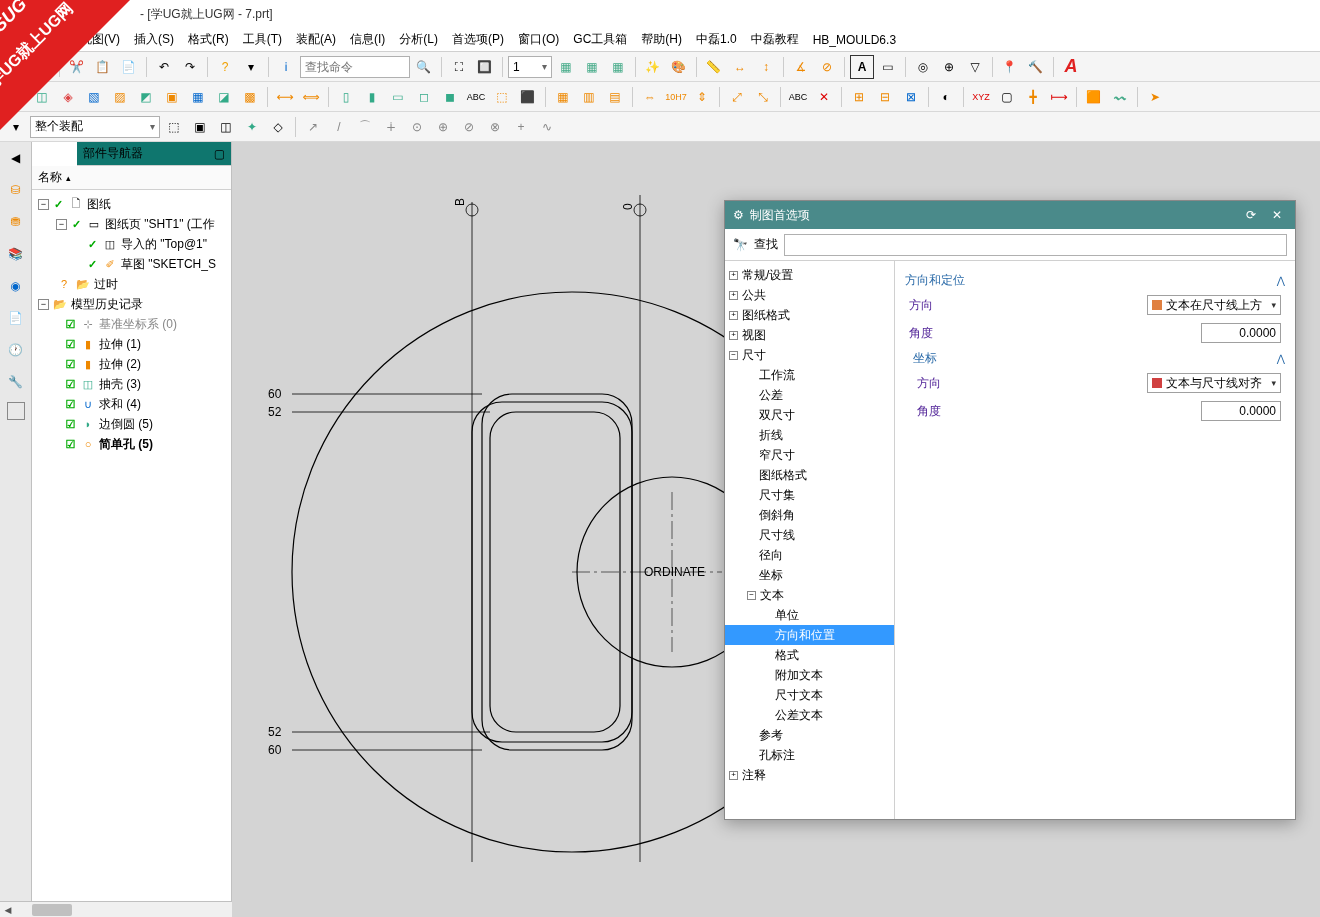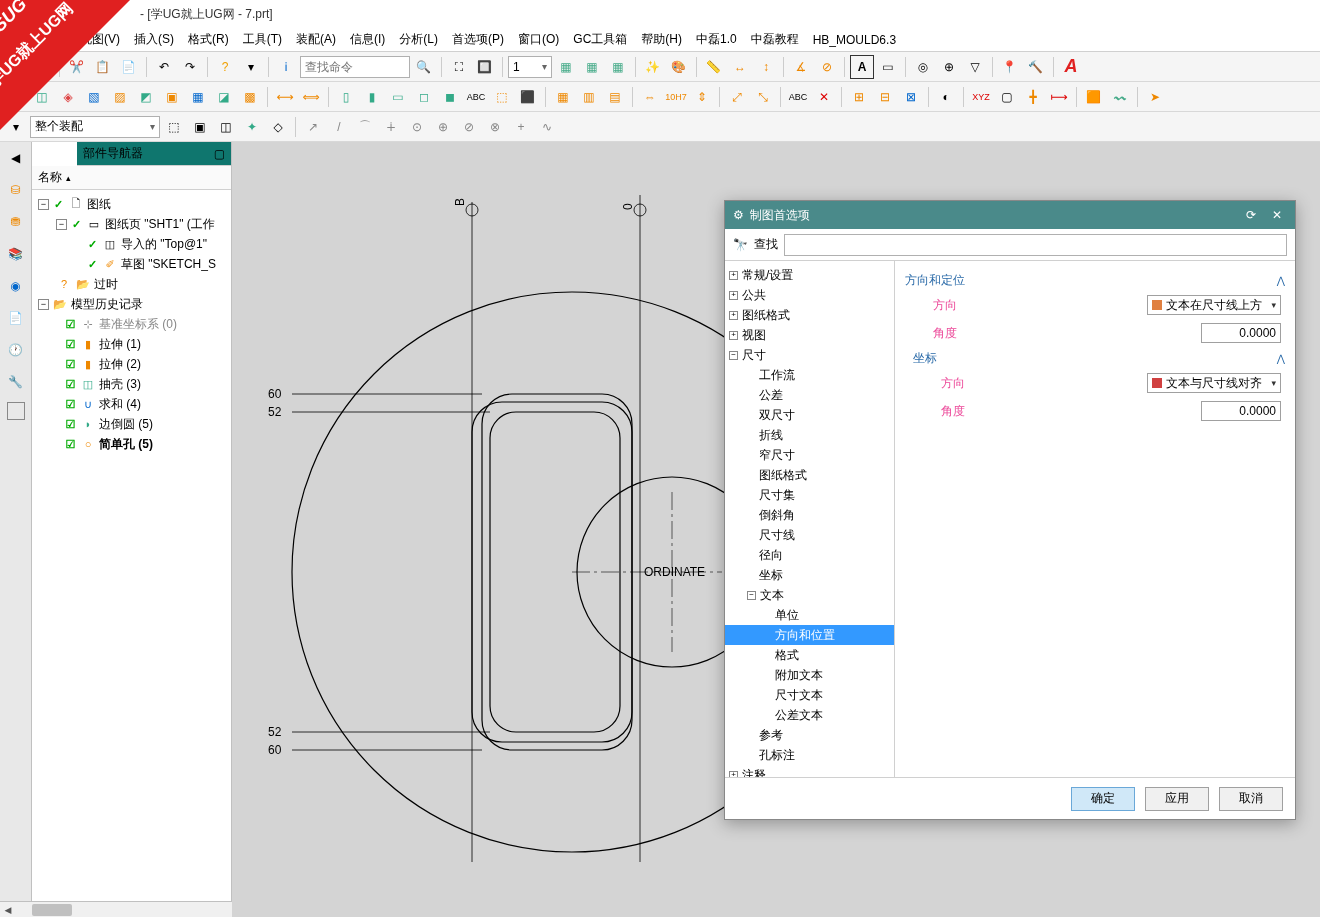--- a/index.html
+++ b/index.html
@@ -43,21 +43,21 @@
 .dlg-body { flex: 1; display: flex; overflow: hidden; }
 .dlg-tree-pane { width: 170px; border-right: 1px solid #d0d0d0; overflow-y: scroll; padding: 4px 0; }
 .dlg-tree-node { display: flex; align-items: center; height: 20px; padding-left: 4px; gap: 4px; cursor: pointer; white-space: nowrap; }
 .dlg-tree-node.sel { background: #3399ff; color: #fff; }
 .dlg-tree-exp { width: 9px; height: 9px; border: 1px solid #888; display: inline-flex; align-items: center; justify-content: center; font-size: 8px; line-height: 1; background: #fff; }
 .dlg-tree-ind { display: inline-block; }
 .dlg-right-pane { flex: 1; padding: 8px 10px; overflow: auto; }
 .section-hdr { color: #2a6aa8; display: flex; justify-content: space-between; align-items: center; height: 22px; cursor: pointer; }
 .section-hdr .chev { color: #2a6aa8; font-size: 10px; }
 .form-row { display: flex; align-items: center; justify-content: space-between; height: 28px; padding: 0 4px; }
-.form-label { color: #ec4899; margin-left: 24px; }
+.form-label { color: #4c1d95; }
 .form-dd { height: 20px; border: 1px solid #a0a0a0; background: #fff; padding: 0 18px 0 18px; position: relative; display: flex; align-items: center; font-size: 11px; min-width: 130px; }
 .form-dd::before { content: ""; position: absolute; left: 4px; width: 10px; height: 10px; }
 .form-dd.orange::before { background: #e08040; }
 .form-dd.red::before { background: #d04040; }
 .form-dd::after { content: "▾"; position: absolute; right: 4px; color: #333; font-size: 9px; }
 .form-num { height: 20px; width: 80px; border: 1px solid #a0a0a0; text-align: right; padding: 0 4px; }
 .sub-section { padding-left: 8px; }
 .dlg-buttons { height: 42px; border-top: 1px solid #d0d0d0; display: flex; align-items: center; justify-content: flex-end; gap: 10px; padding: 0 12px; }
 .dlg-btn { min-width: 64px; height: 24px; border: 1px solid #a0a0a0; background: #f0f0f0; cursor: pointer; padding: 0 10px; }
 .dlg-btn.primary { background: #d0e8f8; border-color: #6aa8d8; }
@@ -505,18 +505,13 @@
               <span>文本与尺寸线对齐</span>
             </div>
         </div>
         <div class="form-row">
           <span class="form-label">角度</span>
           <input class="form-num" value="0.0000" style="">
         </div>
       </div>
     </div>
   </div>
-  <div class="dlg-buttons">
-    <button class="dlg-btn primary">确定</button>
-    <button class="dlg-btn">应用</button>
-    <button class="dlg-btn">取消</button>
-  </div>
 </div>
 
 </body></html>

